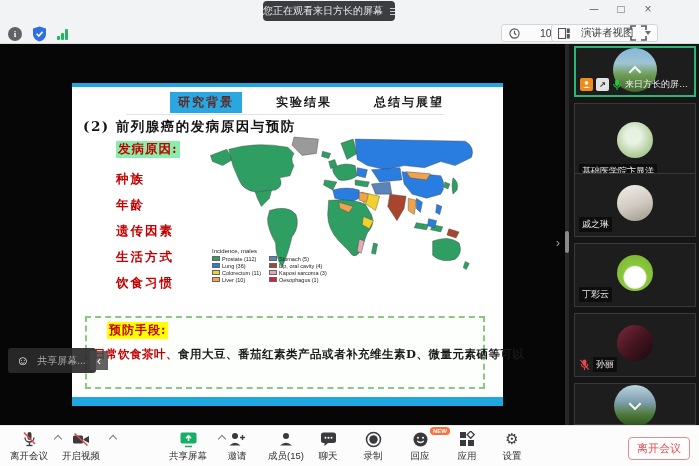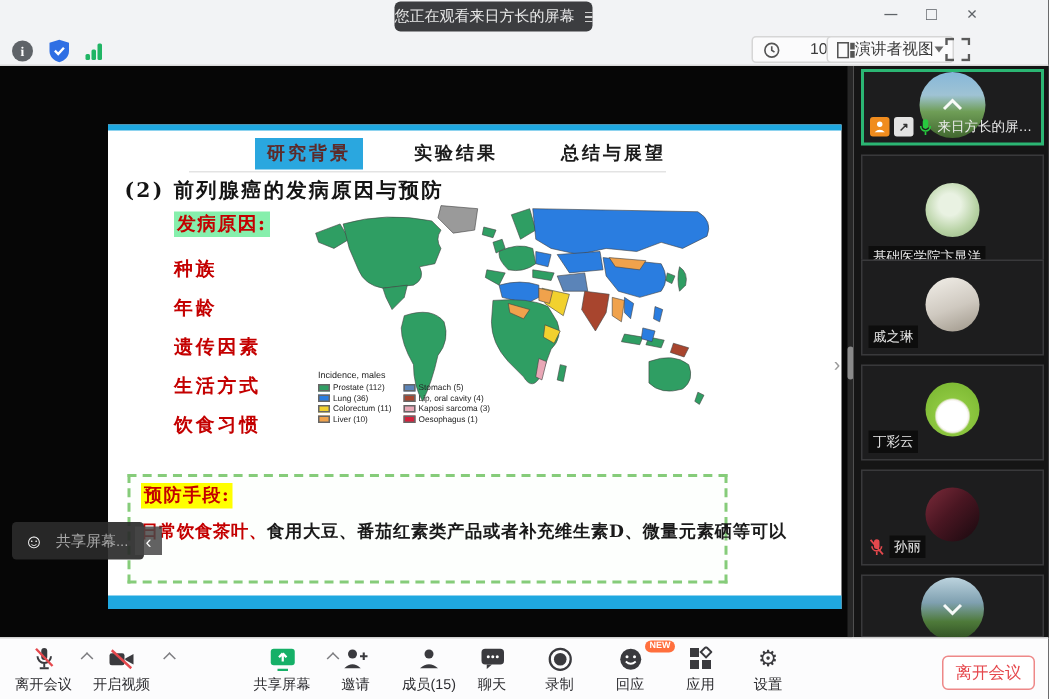--- a/index.html
+++ b/index.html
@@ -12,46 +12,46 @@
   .banner-pill .txt{color:#e9e9e9;font-size:10px;white-space:nowrap;}
   .menu-lines{width:10px;height:7px;background:repeating-linear-gradient(#cfcfcf 0 1px,transparent 1px 3px);}
   .win-controls{position:absolute;top:2px;right:44px;display:flex;gap:13px;color:#5f6368;font-size:12px;}
   .win-controls span{width:14px;text-align:center;cursor:default;}
   .status-left{position:absolute;top:26px;left:8px;display:flex;align-items:center;gap:10px;}
   .ic-info{width:14px;height:14px;border-radius:50%;background:#5f6368;color:#fff;font-size:9px;font-weight:bold;display:flex;align-items:center;justify-content:center;font-family:"Liberation Serif",serif;}
   .sig{display:flex;align-items:flex-end;gap:1.5px;height:12px;}
   .sig i{display:block;width:2.5px;background:#21b565;border-radius:1px;}
   .status-right{position:absolute;top:24px;right:0;left:0;height:18px;}
   .time-pill{position:absolute;left:501px;top:0;height:18px;padding:0 7px;border:1px solid #d6d6d6;border-radius:3px;background:#fbfbfc;display:flex;align-items:center;gap:20px;font-size:10.5px;color:#3c3c3c;}
-  .view-btn{position:absolute;left:551px;top:0;height:18px;padding:0 6px;border:1px solid #d6d6d6;border-radius:3px;background:#fbfbfc;display:flex;align-items:center;gap:0;font-size:10.5px;color:#3c3c3c;}
+  .view-btn{position:absolute;left:551px;top:0;height:18px;padding:0 6px;border:1px solid #d6d6d6;border-radius:3px;background:#fbfbfc;display:flex;align-items:center;gap:11px;font-size:10.5px;color:#3c3c3c;}
   .caret-down{width:0;height:0;border-left:3.5px solid transparent;border-right:3.5px solid transparent;border-top:4px solid #6a6a6a;}
   .fullscreen{position:absolute;left:630px;top:1px;width:17px;height:16px;}
 
   
   .stage{position:absolute;top:44px;left:0;width:568px;height:381px;background:#060606;overflow:hidden;}
-  .slide{position:absolute;left:72px;top:39px;width:489px;height:323px;background:#fff;}
+  .slide{position:absolute;left:72px;top:39px;width:431px;height:323px;background:#fff;}
   .slide .bar-top{position:absolute;top:0;left:0;right:0;height:4px;background:#1fa8e0;}
   .slide .bar-bottom{position:absolute;bottom:0;left:0;right:0;height:9px;background:#1fa8e0;}
   .slide-body{position:absolute;top:4px;left:0;right:0;bottom:9px;font-family:"DejaVu Serif",serif;}
   .tabs{position:absolute;top:5px;left:98px;display:flex;gap:26px;font-size:12px;letter-spacing:2px;}
   .tab{padding:2px 8px;color:#1c1c1c;font-weight:bold;}
   .tab.active{background:#2aa7df;color:#5c2b2b;}
   .tab-underline{position:absolute;top:27px;left:54px;width:318px;height:1px;background:#e3e3e3;}
   .slide-title{position:absolute;top:31px;left:11px;font-size:13.5px;font-weight:bold;color:#141414;letter-spacing:1.5px;}
   .causes-head{position:absolute;top:54px;left:44px;background:#86efac;color:#c40000;font-weight:bold;font-size:12.5px;padding:0 2px;letter-spacing:1px;}
   .cause{position:absolute;left:44px;color:#c40000;font-weight:bold;font-size:12.5px;letter-spacing:2px;}
   .map-wrap{position:absolute;left:130px;top:46px;width:290px;height:158px;}
   .legend{position:absolute;left:140px;top:161px;font-family:"Liberation Sans",sans-serif;color:#222;}
   .legend .lg-title{font-size:6px;margin-bottom:1px;}
   .legend .cols{display:flex;gap:8px;}
   .lg-row{display:flex;align-items:center;gap:2px;height:7px;}
   .lg-chip{width:8px;height:5px;border:0.5px solid #666;}
   .lg-label{font-size:5.5px;white-space:nowrap;}
   .prevent-box{position:absolute;left:13px;top:229px;width:400px;height:73px;border:2px dashed #86cc7a;background:#fdfffd;}
-  .prevent-head{position:absolute;left:7px;top:4px;background:#ffff00;color:#c40000;font-weight:bold;font-size:12px;padding:0 2px;letter-spacing:1px;}
+  .prevent-head{position:absolute;left:20px;top:4px;background:#ffff00;color:#c40000;font-weight:bold;font-size:12px;padding:0 2px;letter-spacing:1px;}
   .prevent-l1{position:absolute;left:7px;top:29px;font-size:11.5px;font-weight:bold;color:#1a1a1a;letter-spacing:0.5px;white-space:nowrap;}
   .prevent-l1 .red{color:#c40000;}
   .prevent-l2{position:absolute;left:7px;top:50px;font-size:11.5px;font-weight:bold;color:#1a1a1a;letter-spacing:1px;}
 
   .chat-pill{position:absolute;left:8px;top:304px;width:88px;height:25px;background:rgba(42,42,42,.92);border-radius:3px;display:flex;align-items:center;gap:8px;padding:0 8px;z-index:4;}
   .chat-pill .smile{color:#fff;font-size:13px;line-height:1;}
   .chat-pill .ph{color:#a9a9a9;font-size:10px;white-space:nowrap;}
   .nav-prev{position:absolute;left:90px;top:307px;width:18px;height:19px;background:rgba(70,70,70,.85);display:flex;align-items:center;justify-content:center;z-index:4;}
   .nav-prev span{color:#fff;font-size:12px;line-height:1;}
   .nav-next{position:absolute;left:551px;top:187px;width:14px;height:22px;display:flex;align-items:center;justify-content:center;}

